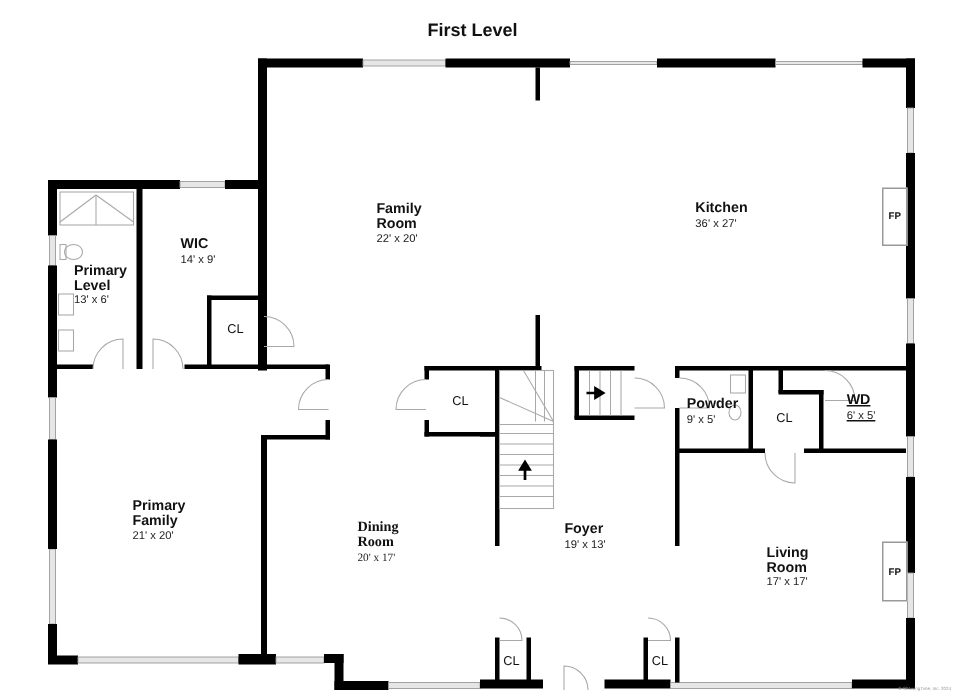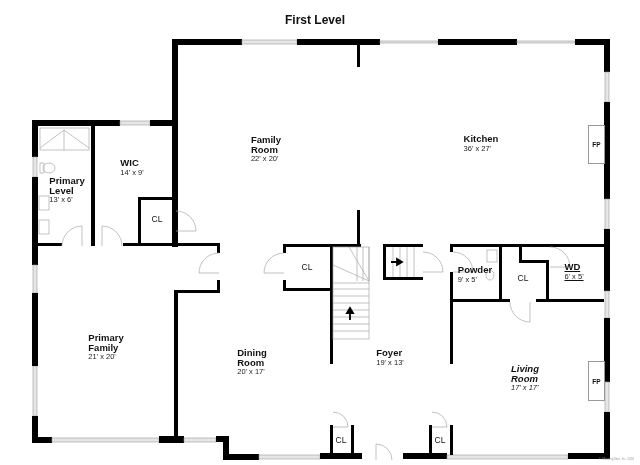--- a/index.html
+++ b/index.html
@@ -192,42 +192,42 @@
   <span class="name">Level</span>
   <span class="dim">13' x 6'</span>
 </div>
 
 <div class="label" style="left:106px; top:333px;">
   <span class="name">Primary</span>
   <span class="name">Family</span>
   <span class="dim">21' x 20'</span>
 </div>
 
-<div class="label" style="left:252px; top:348px;">
+<div class="label" style="left:252px; top:348px;font-family:Liberation Serif, serif;">
   <span class="name">Dining</span>
   <span class="name">Room</span>
   <span class="dim">20' x 17'</span>
 </div>
 
 <div class="label" style="left:390px; top:348px;">
   <span class="name">Foyer</span>
   <span class="dim">19' x 13'</span>
 </div>
 
 <div class="label" style="left:475px; top:265px;">
   <span class="name">Powder</span>
   <span class="dim">9' x 5'</span>
 </div>
 
 <div class="label" style="left:574px; top:262px;text-decoration:underline;">
   <span class="name">WD</span>
   <span class="dim">6' x 5'</span>
 </div>
 
-<div class="label" style="left:525px; top:364px;font-style:italic;">
+<div class="label" style="left:525px; top:364px;">
   <span class="name">Living</span>
   <span class="name">Room</span>
   <span class="dim">17' x 17'</span>
 </div>
 
 <span class="small" style="left:157px; top:219px;">CL</span>
 <span class="small" style="left:307px; top:267px;">CL</span>
 <span class="small" style="left:523px; top:278px;">CL</span>
 <span class="small" style="left:341px; top:440px;">CL</span>
 <span class="small" style="left:440px; top:440px;">CL</span>

